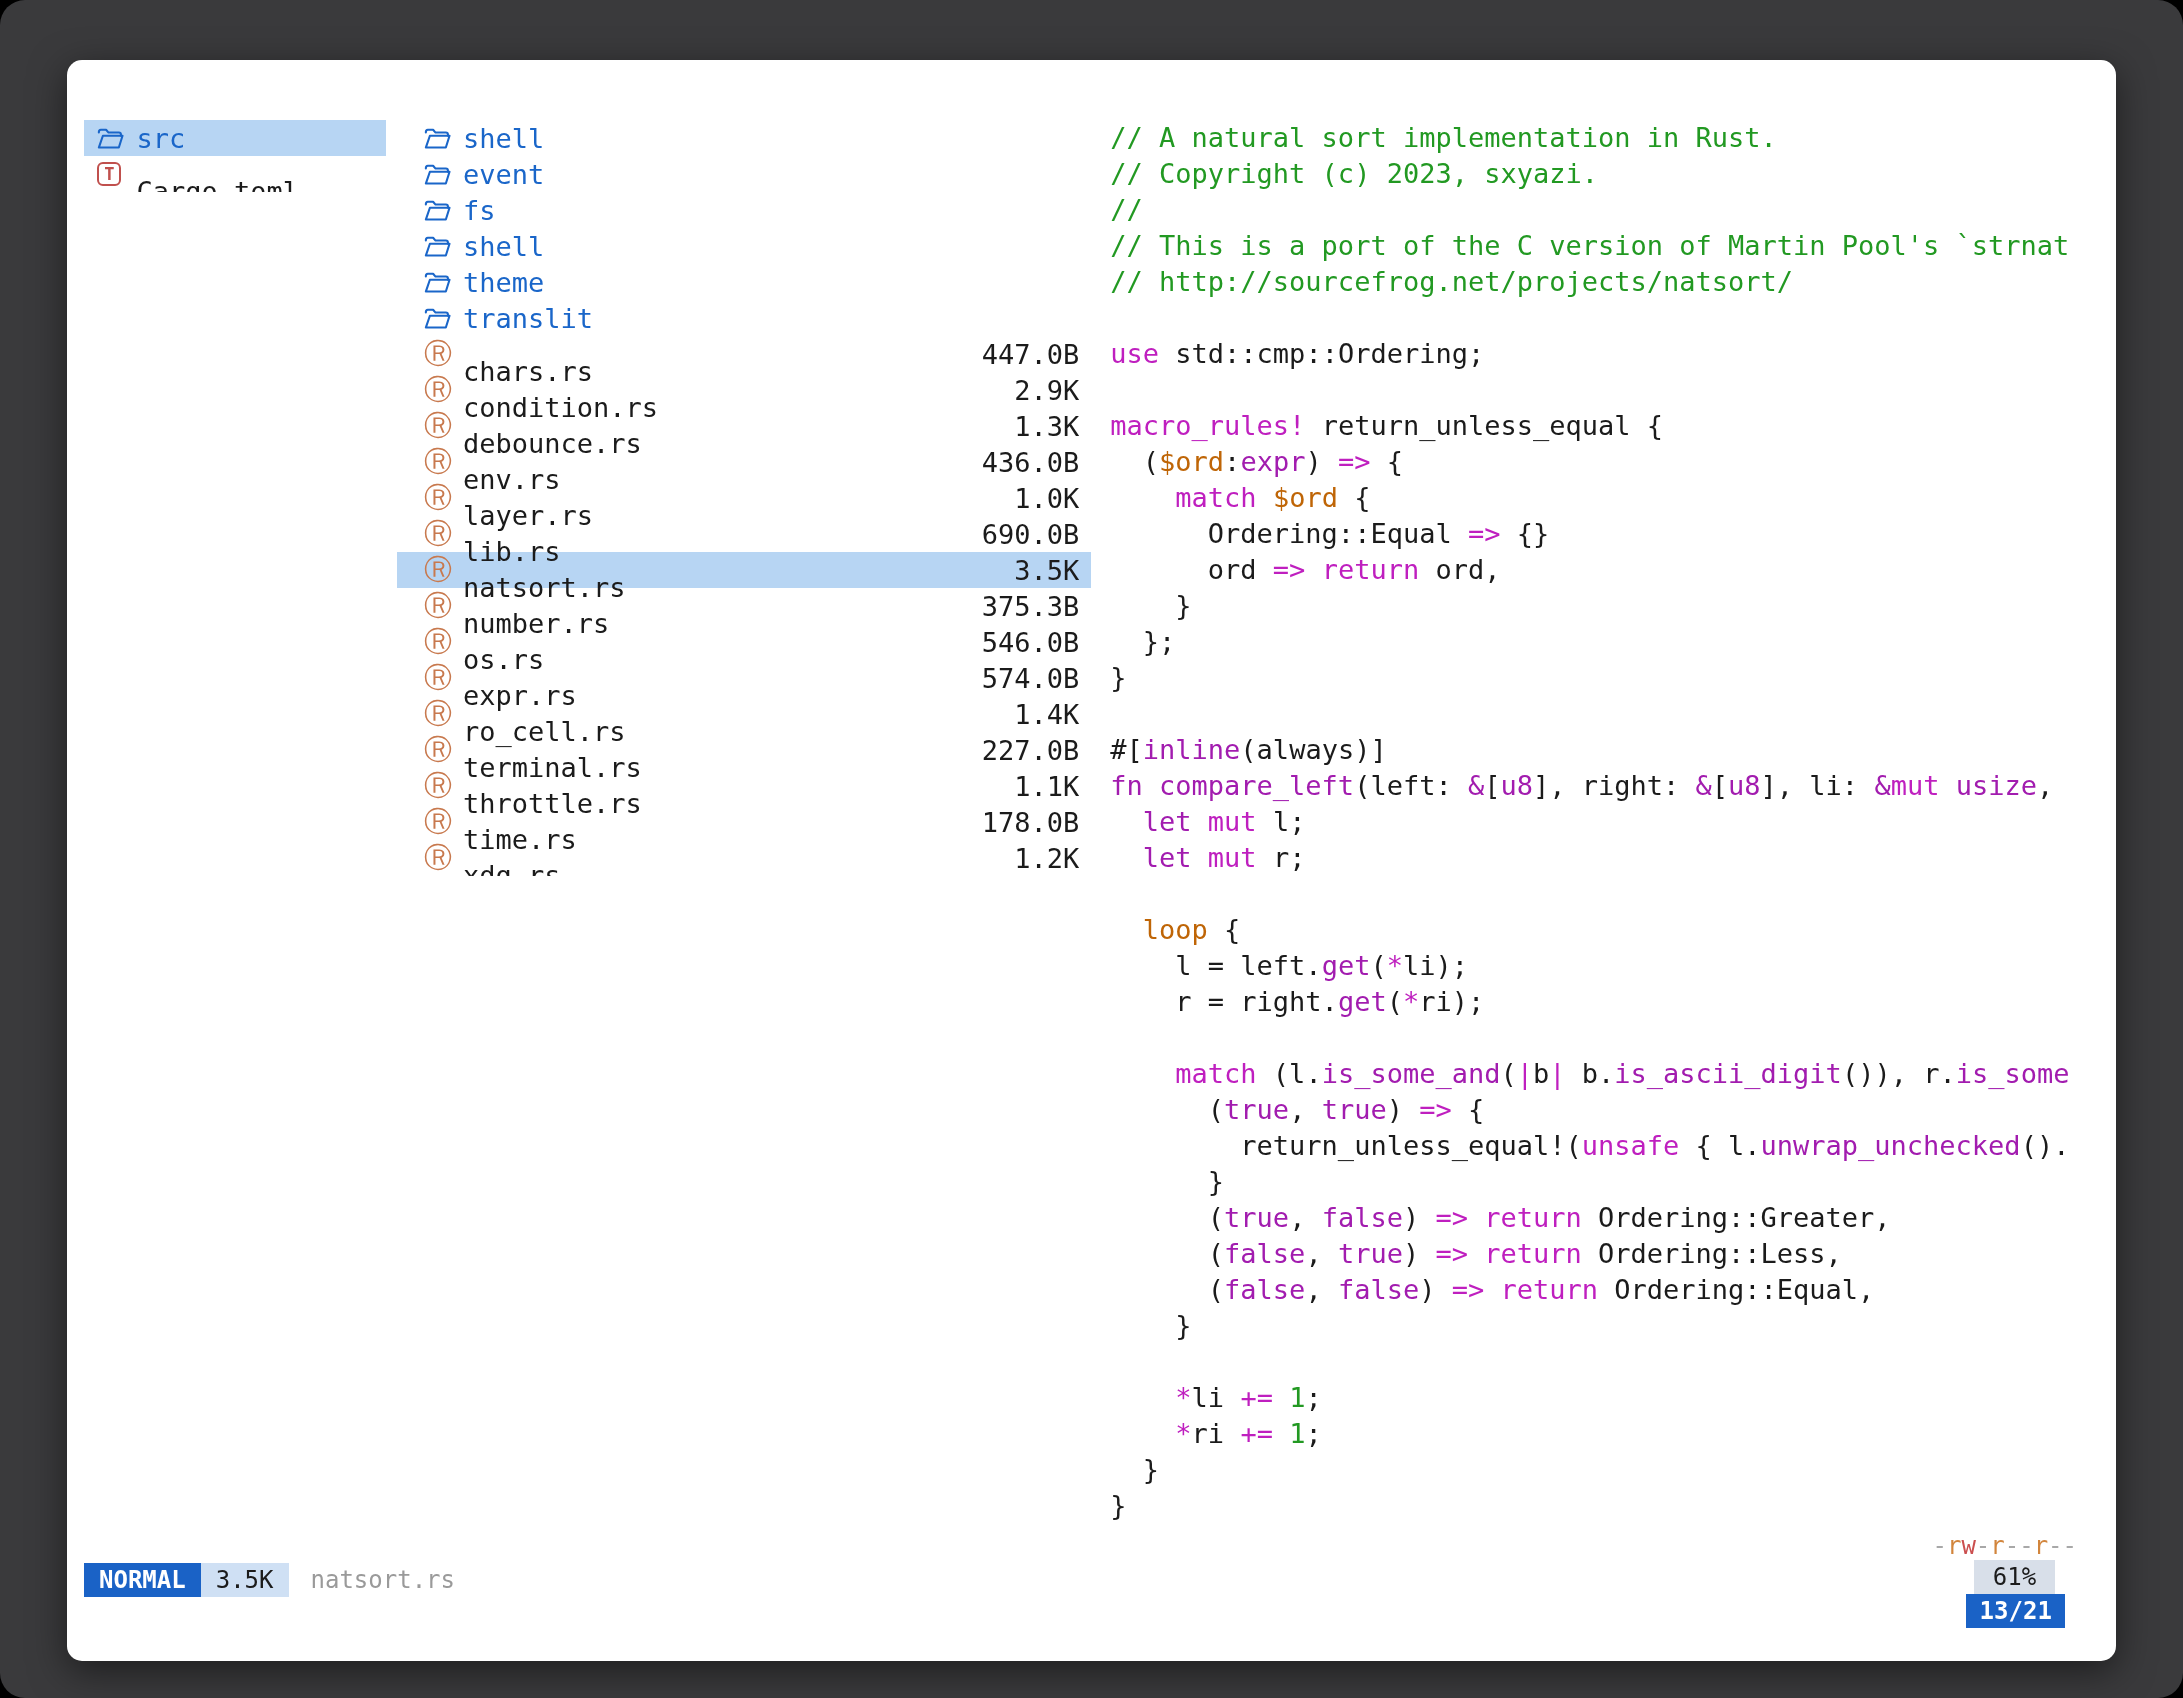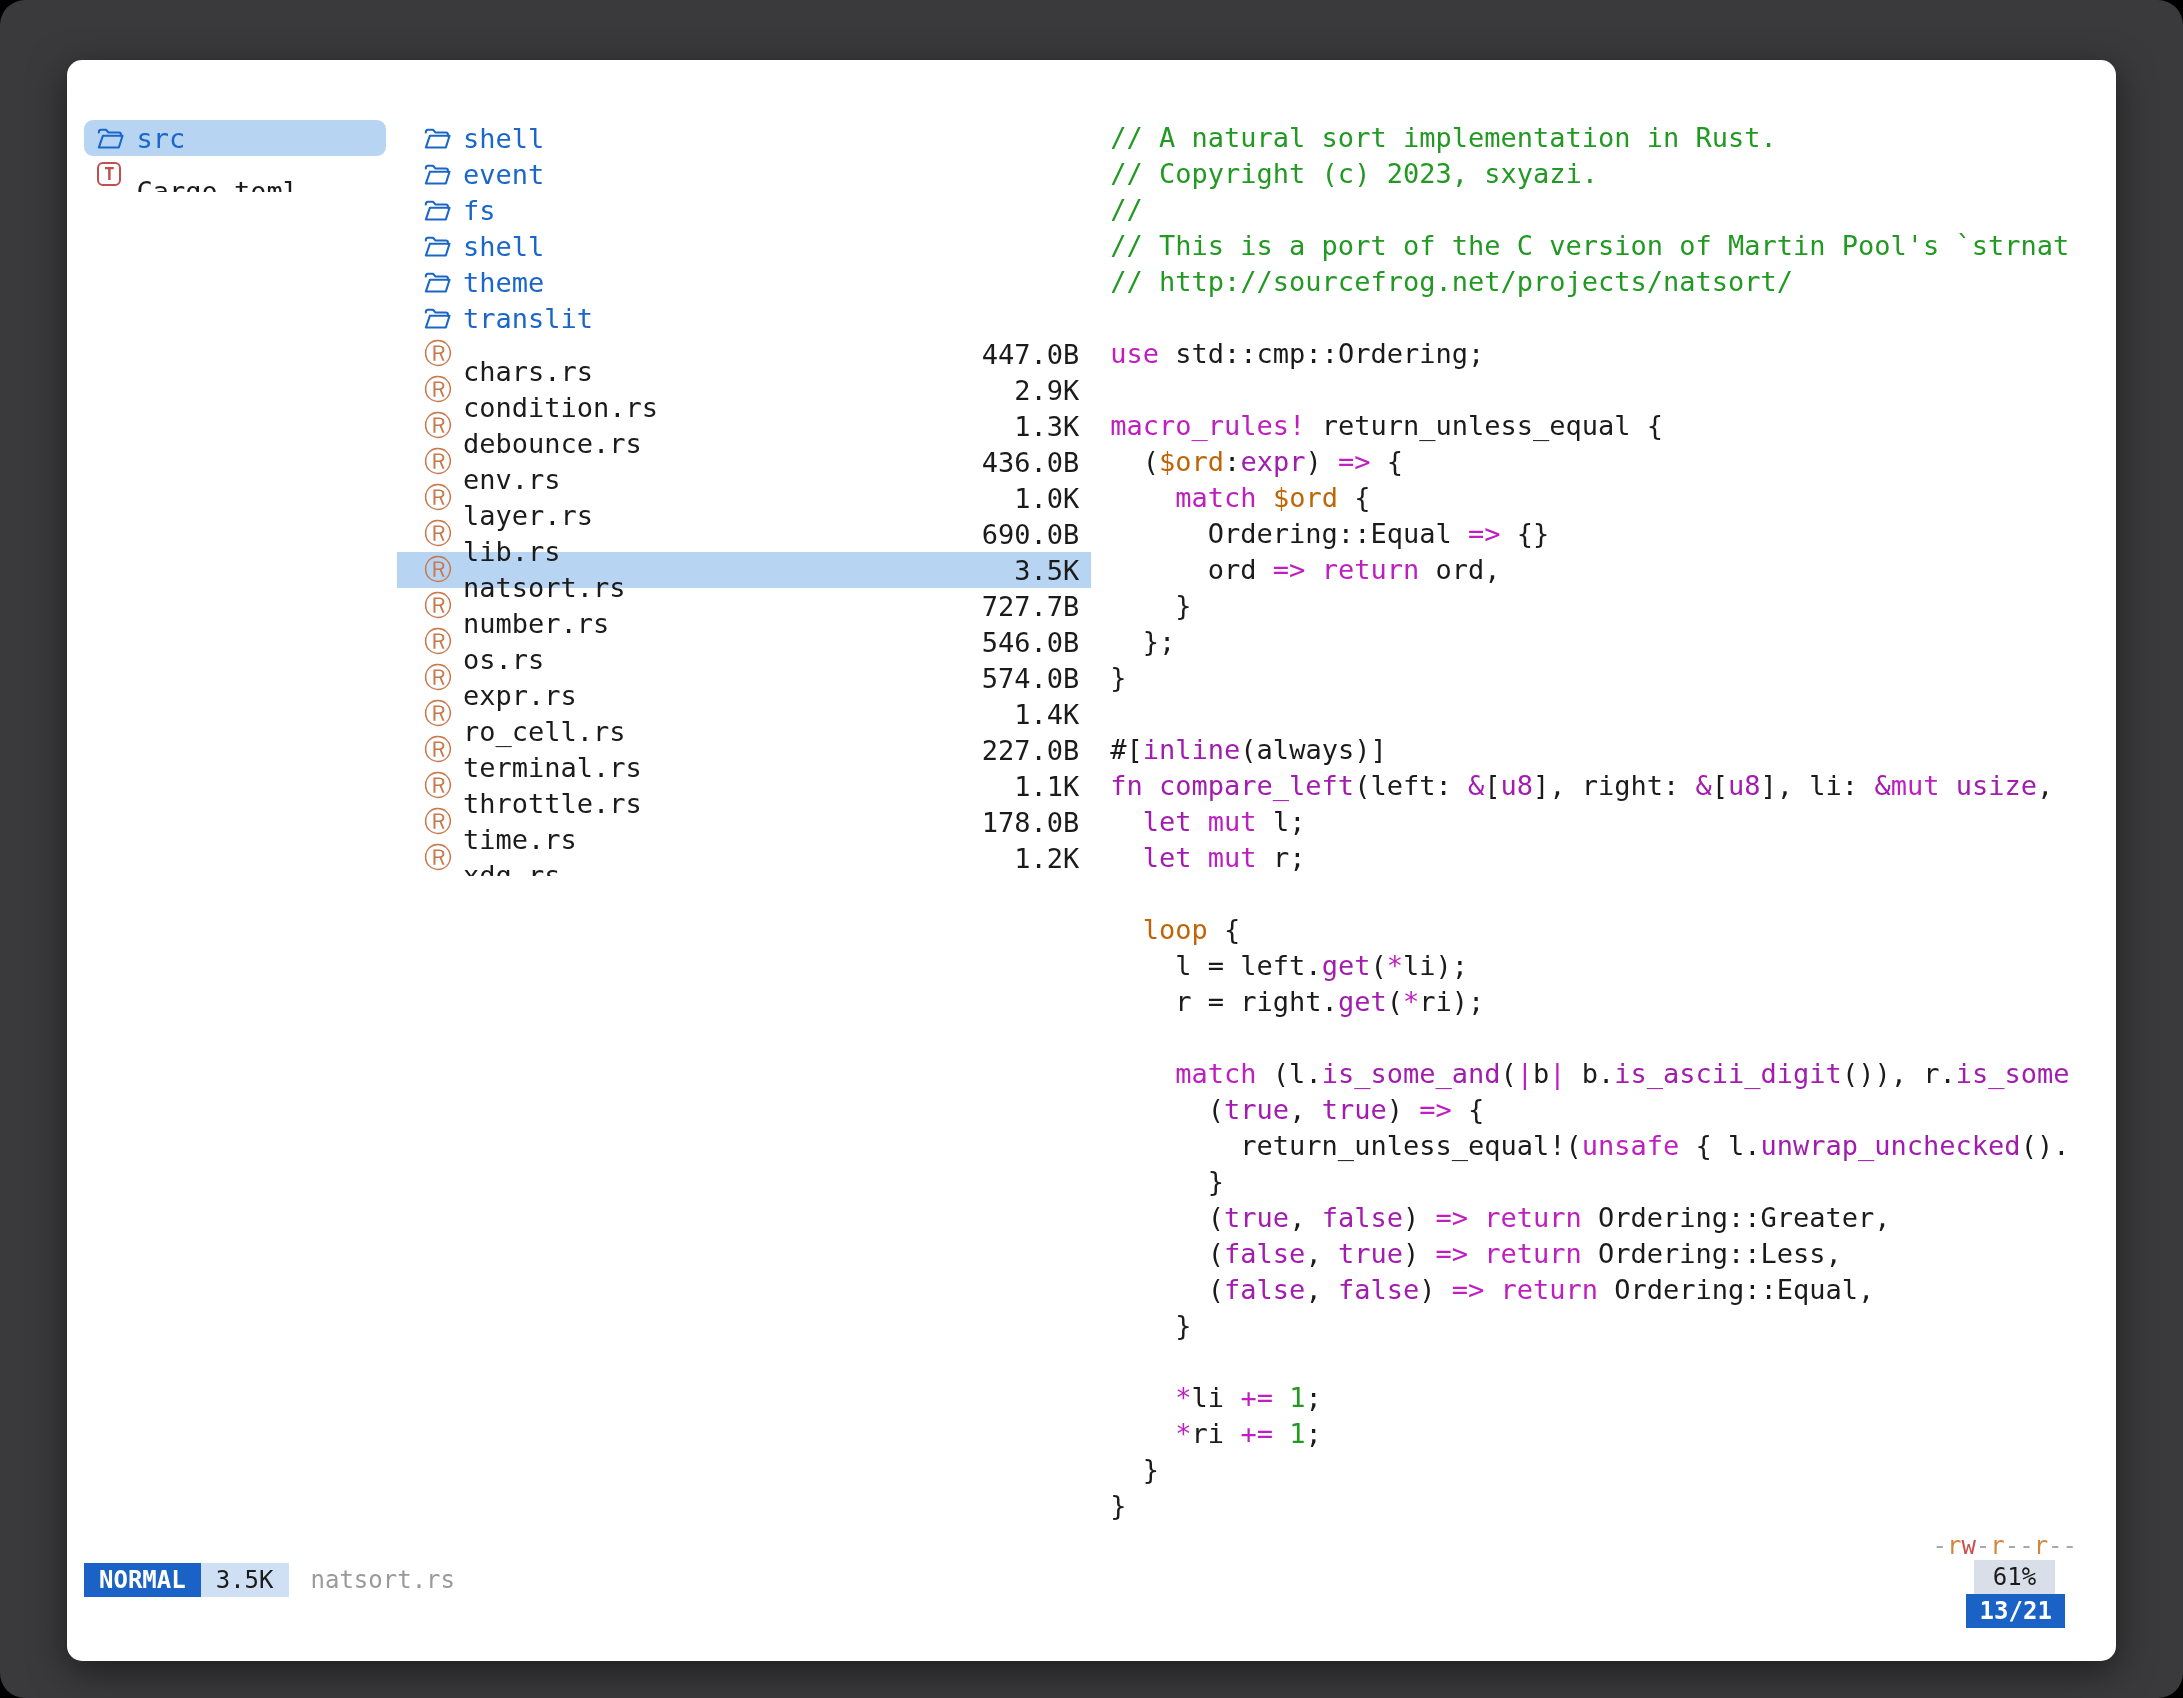--- a/index.html
+++ b/index.html
@@ -26,21 +26,21 @@
     flex:1; margin-left:19.3px; font-size:27px; line-height:36px;
     white-space:pre; color:#1b1b1b;
   }
   .row {
     display:flex; align-items:center; height:36px; font-size:27px;
     padding:0 11.7px 0 13.4px; white-space:nowrap;
   }
   .pane-current .row { padding-left:27px; }
   .row.sel { background:#b7d5f3; }
   .icon { width:39px; flex:none; display:inline-flex; align-items:center; }
-  .dir { color:#1a66c9;border-radius:9px; }
+  .dir { color:#1a66c9; }
   .dir .fname { color:#1a66c9; }
   .file .fname { color:#1b1b1b;margin-top:34px; }
   .fsize { margin-left:auto; color:#1b1b1b; }
   .svgicon { width:27px; height:22.7px; display:block; }
   .rusticon { color:#c8794e; font-size:28px; line-height:1; font-family:"DejaVu Sans",sans-serif; }
   .tomlicon {
     width:24px; height:24px; border:2.5px solid #c0504d; border-radius:5.9px;
     color:#c0504d; display:inline-flex; align-items:center; justify-content:center;
     font-size:17px; font-weight:bold;
   }
@@ -193,21 +193,21 @@
               <span class="rusticon">Ⓡ</span>
             </span>
             <span class="fname">natsort.rs</span>
             <span class="fsize">3.5K</span>
           </div>
           <div class="row file">
             <span class="icon">
               <span class="rusticon">Ⓡ</span>
             </span>
             <span class="fname">number.rs</span>
-            <span class="fsize">727.7B</span>
+            <span class="fsize">375.3B</span>
           </div>
           <div class="row file">
             <span class="icon">
               <span class="rusticon">Ⓡ</span>
             </span>
             <span class="fname">os.rs</span>
             <span class="fsize">546.0B</span>
           </div>
           <div class="row file">
             <span class="icon">

